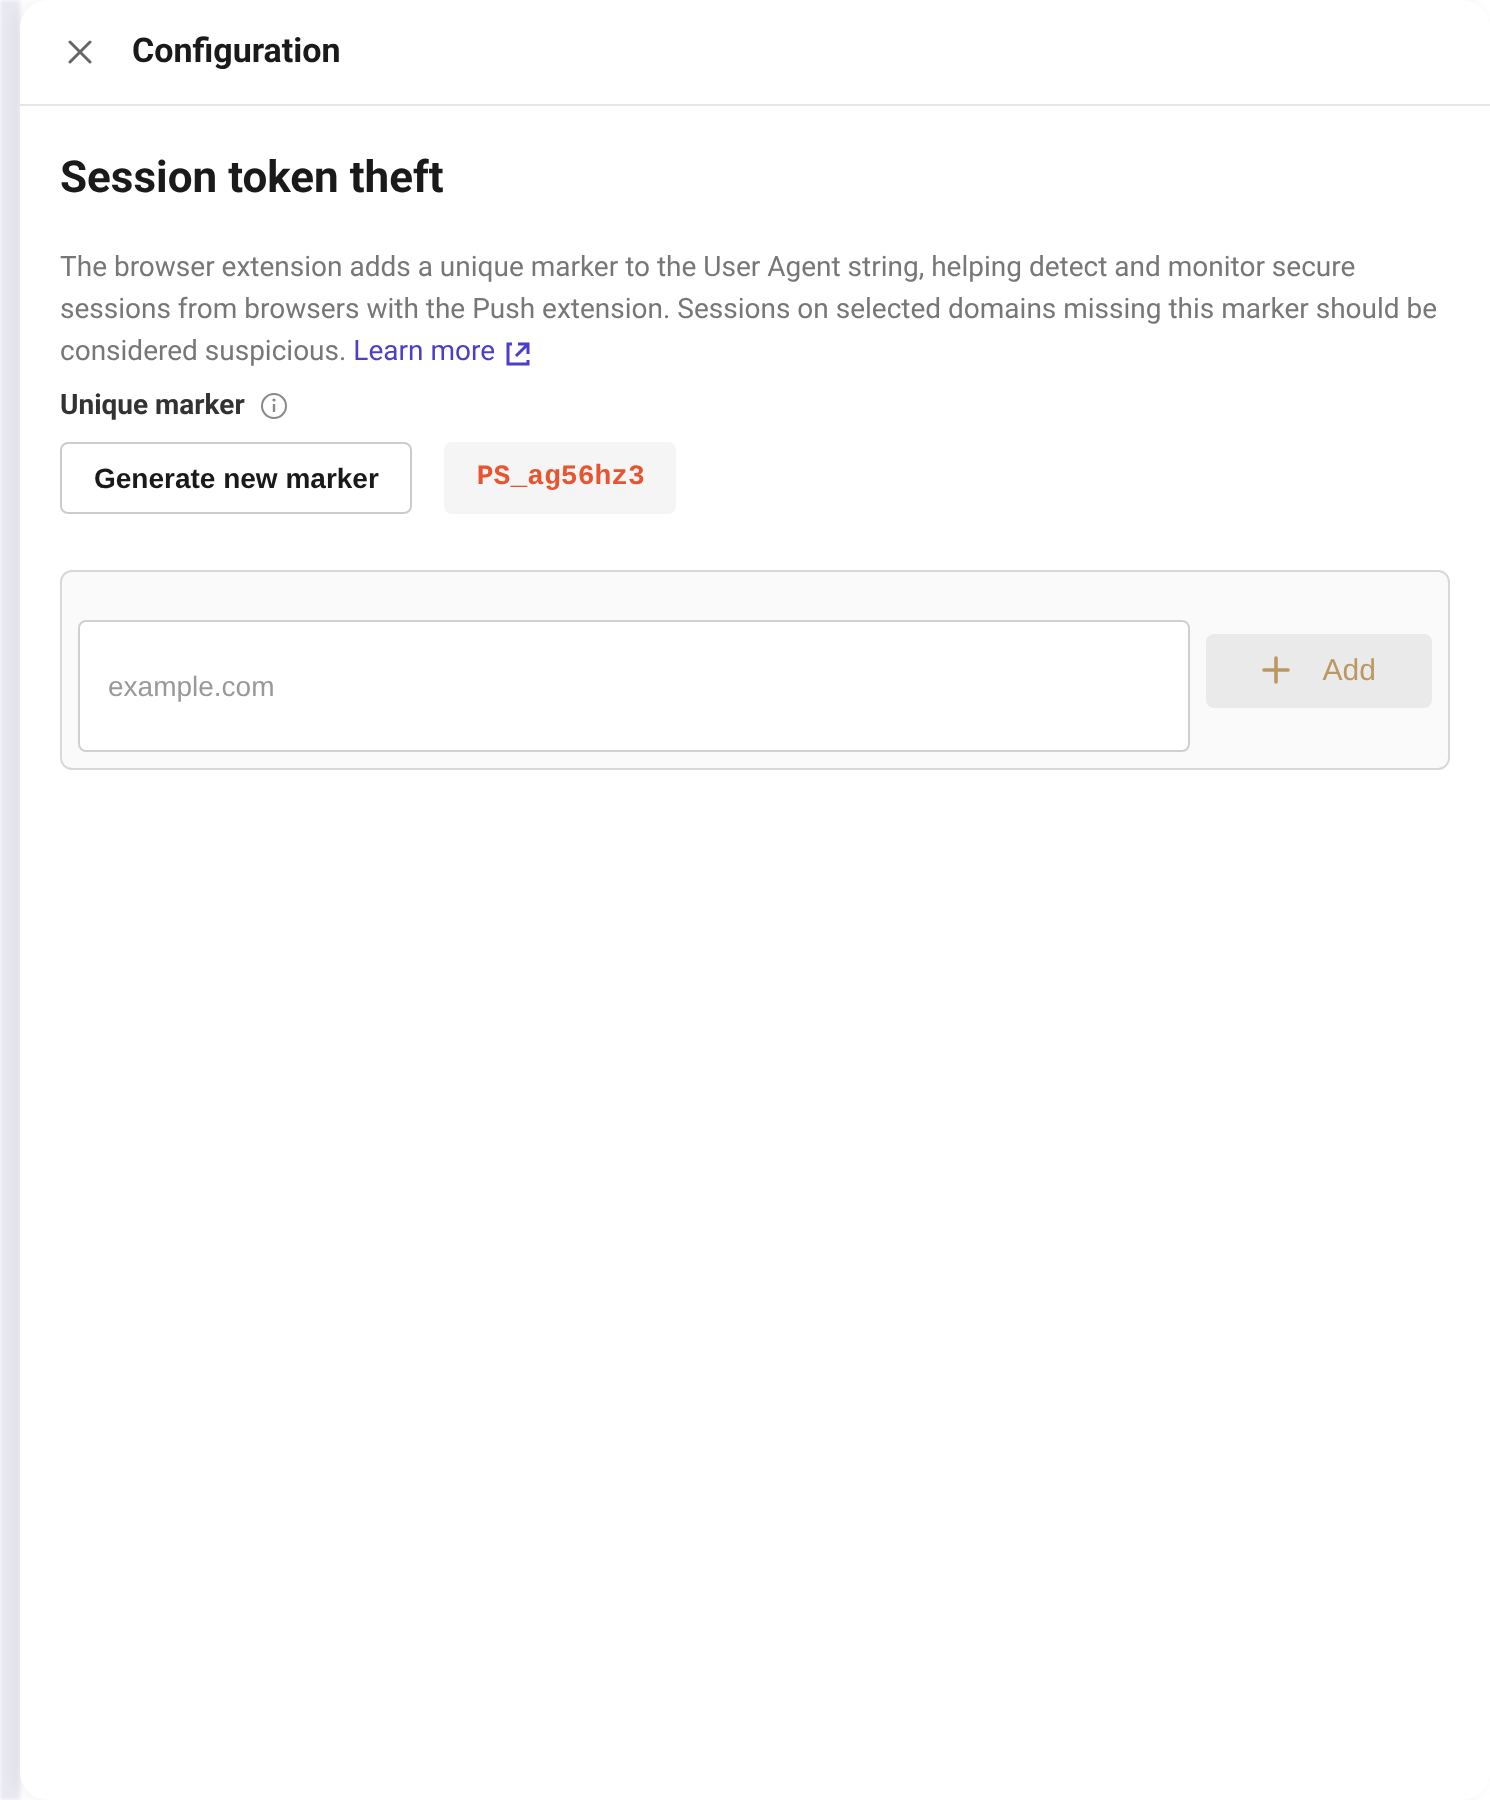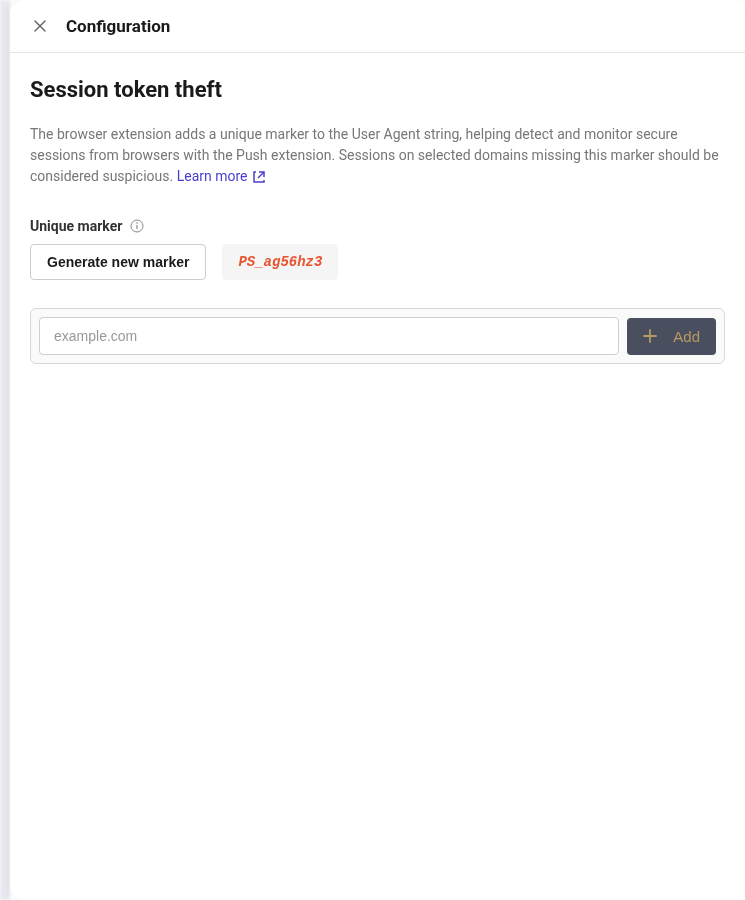--- a/index.html
+++ b/index.html
@@ -59,21 +59,21 @@
     .section-title {
       font-size: 22px;
       font-weight: 700;
       color: #1a1a1a;
       margin-bottom: 22px;
     }
     .description {
       font-size: 14px;
       color: #777;
       line-height: 1.5;
-      margin-bottom: 31px;
+      margin-bottom: 8px;
     }
     .learn-more {
       color: #4a3fcc;
       text-decoration: none;
       display: inline-flex;
       align-items: center;
       gap: 4px;
       cursor: pointer;
     }
     .learn-more svg {
@@ -119,49 +119,49 @@
     .marker-value {
       padding: 10px 16px;
       background: #f5f5f5;
       border-radius: 4px;
       font-family: 'Courier New', monospace;
       font-size: 14px;
       font-weight: 600;
       color: #e85430;
       display: flex;
       align-items: center;
-      font-style: italic;
     }
     .domains-container {
       border: 1px solid #d8d8d8;
       border-radius: 6px;
       padding: 8px;
       background: #fafafa;
       display: flex;
       gap: 8px;
       align-items: center;
     }
     .domain-input {
       flex: 1;
-      padding: 10px 14px;
+      padding: 24px 14px;
       border: 1px solid #d0d0d0;
       border-radius: 4px;
       font-size: 14px;
       color: #333;
       background: #ffffff;
       outline: none;
+      margin-top: 16px;
     }
     .domain-input::placeholder {
       color: #999;
     }
     .add-btn {
-      padding: 10px 16px;
+      padding: 10px 28px;
       border: none;
       border-radius: 4px;
-      background: #0f172a;
+      background: #e5e5e5;
       color: #a67830;
       font-size: 15px;
       font-weight: 500;
       cursor: pointer;
       display: flex;
       align-items: center;
       gap: 16px;
       opacity: 0.75;
     }
     .add-btn svg {

